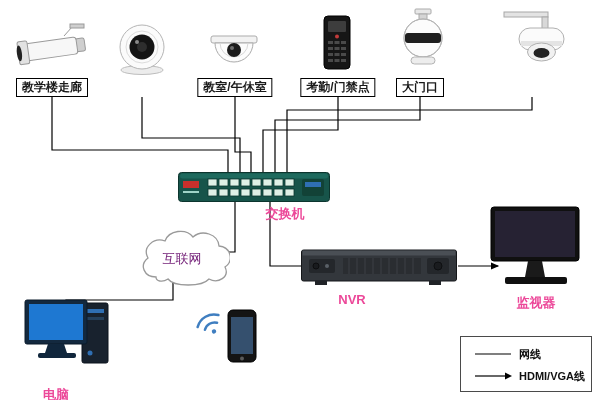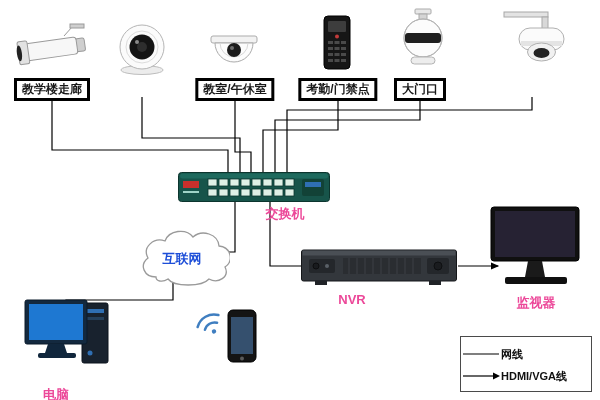--- a/index.html
+++ b/index.html
@@ -3,38 +3,38 @@
 <meta charset="utf-8">
 <style>
   html,body{margin:0;padding:0;background:#fff;}
   #canvas{
     position:relative;width:600px;height:400px;background:#ffffff;overflow:hidden;
     font-family:"Liberation Sans","DejaVu Sans",sans-serif;color:#1a1a1a;
   }
   .abs{position:absolute;}
   .label-box{
     position:absolute;transform:translateX(-50%);
-    border:3px solid #000000;background:#fff;
+    border:1px solid #000000;background:#fff;
     font-size:12px;font-weight:700;line-height:15px;
     padding:1px 5px;white-space:nowrap;text-align:center;color:#1a1a1a;
   }
   .plain-label{
     position:absolute;transform:translateX(-50%);
     font-size:13px;font-weight:700;white-space:nowrap;color:#ec4899;text-align:center;
   }
   .cloud-label{
     position:absolute;transform:translateX(-50%);
-    font-size:13px;font-weight:700;color:#1d4ed8;white-space:nowrap;
+    font-size:13px;font-weight:400;color:#701a75;white-space:nowrap;
   }
   #wires{position:absolute;left:0;top:0;pointer-events:none;}
   .legend-box{
     position:absolute;left:460px;top:336px;width:130px;height:54px;
     border:1px solid #4a4a4a;background:#fff;
   }
-  .legend-row{position:absolute;left:0;height:20px;display:flex;align-items:center;gap:0;}
+  .legend-row{position:absolute;left:12px;height:20px;display:flex;align-items:center;gap:6px;}
   .legend-text{font-size:11px;font-weight:700;color:#111;white-space:nowrap;}
 </style>
 </head>
 <body>
 
 <div id="canvas">
 
   <svg id="wires" width="600" height="400">
     <defs>
       <marker id="arrow" markerWidth="9" markerHeight="8" refX="6" refY="3" orient="auto">

